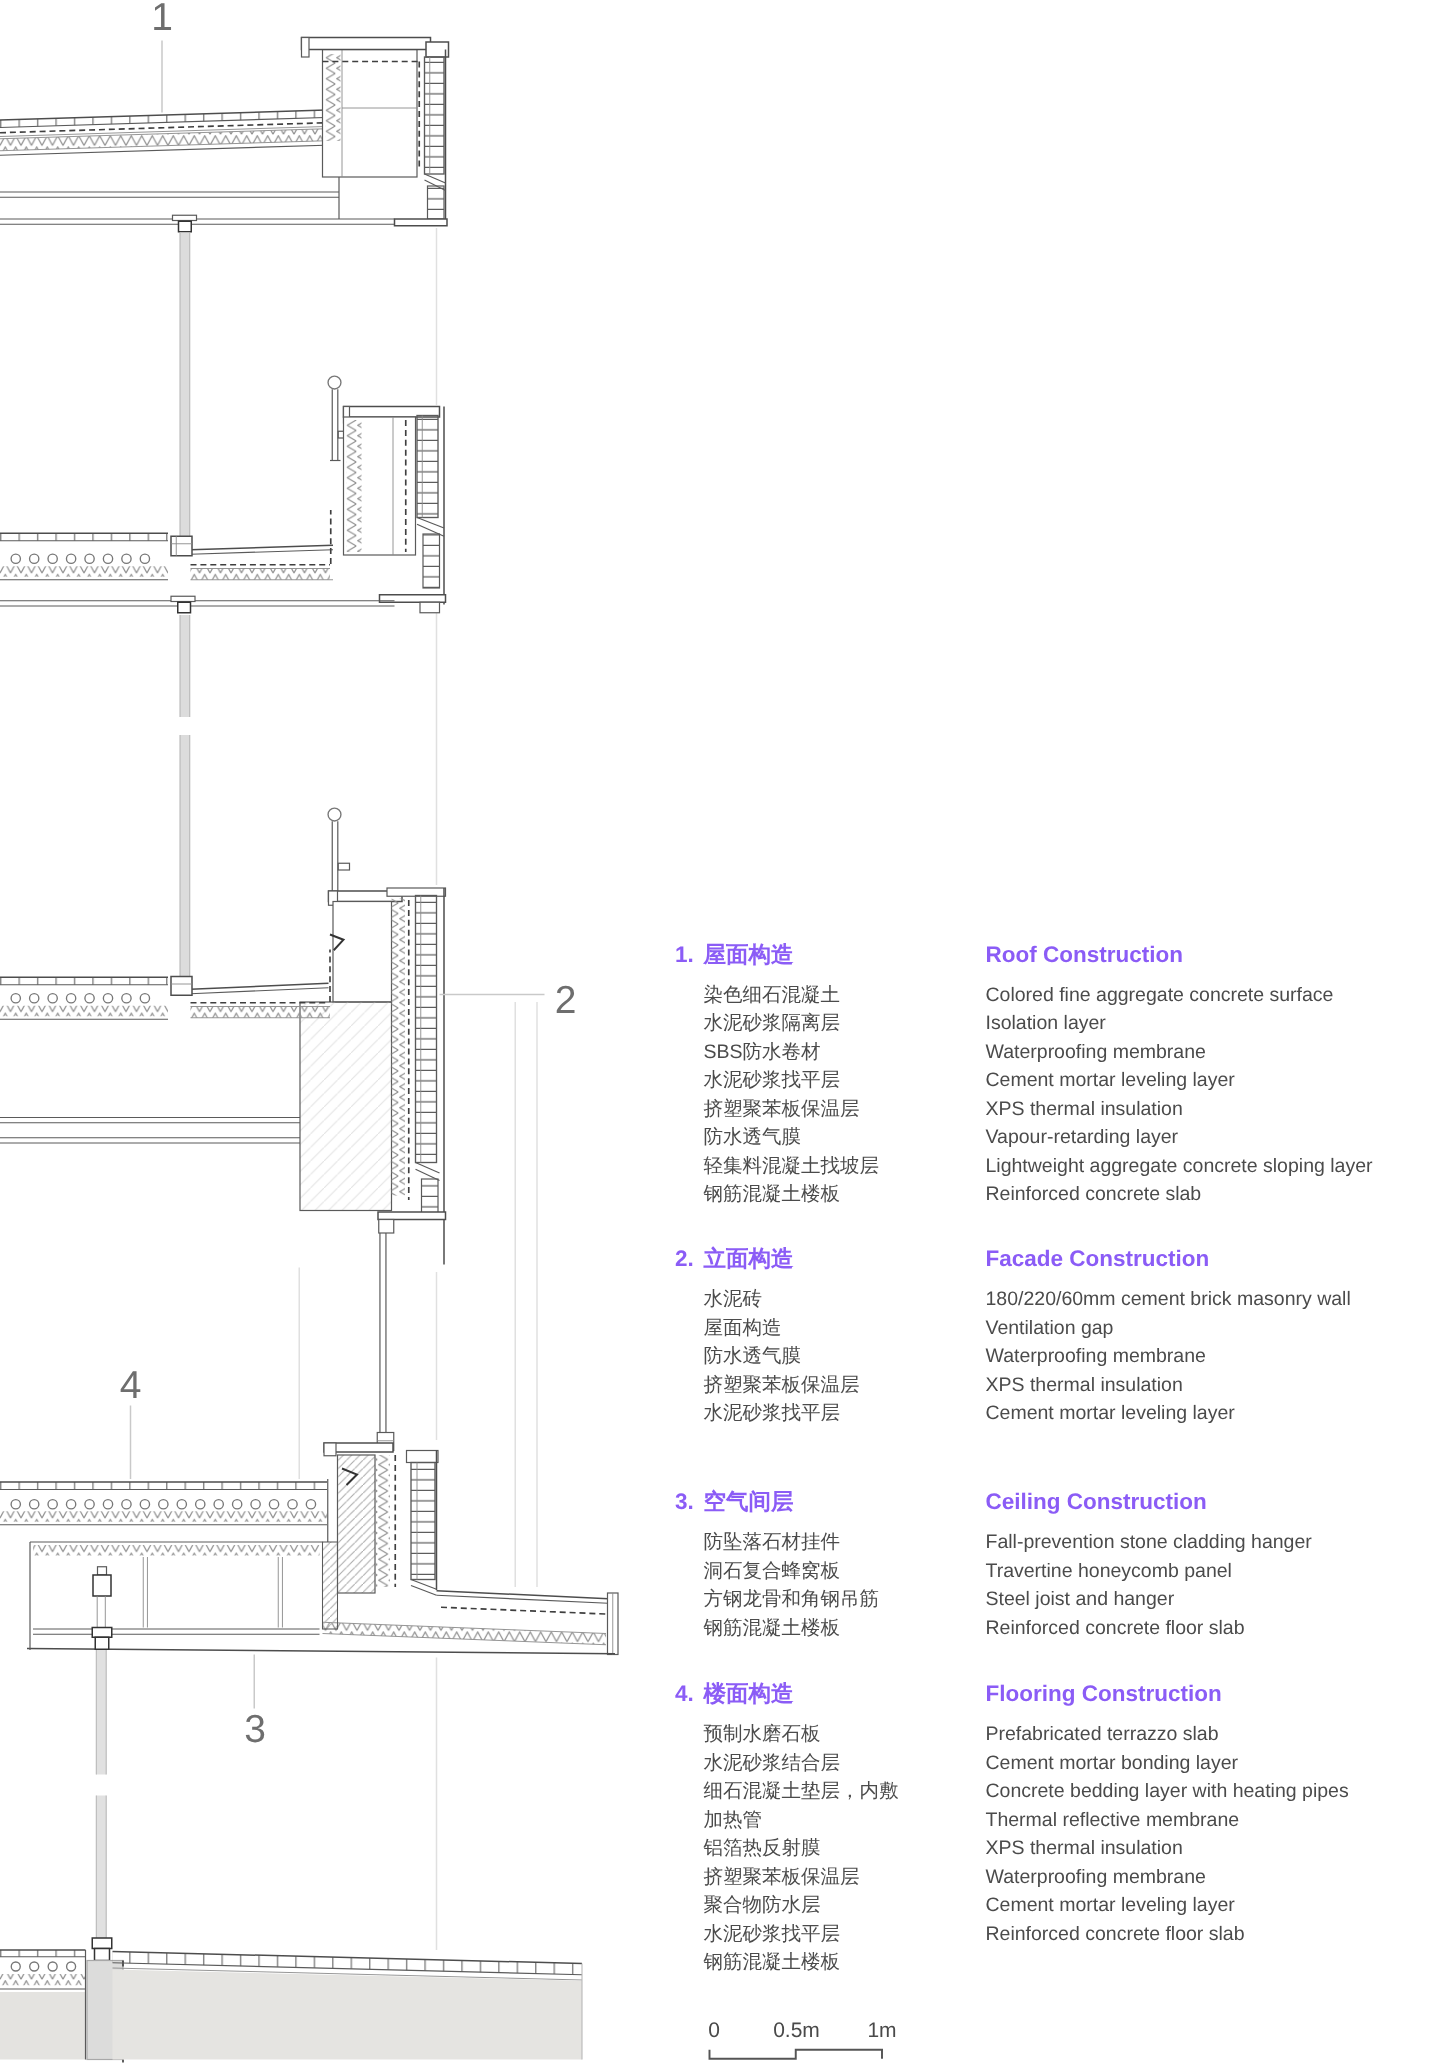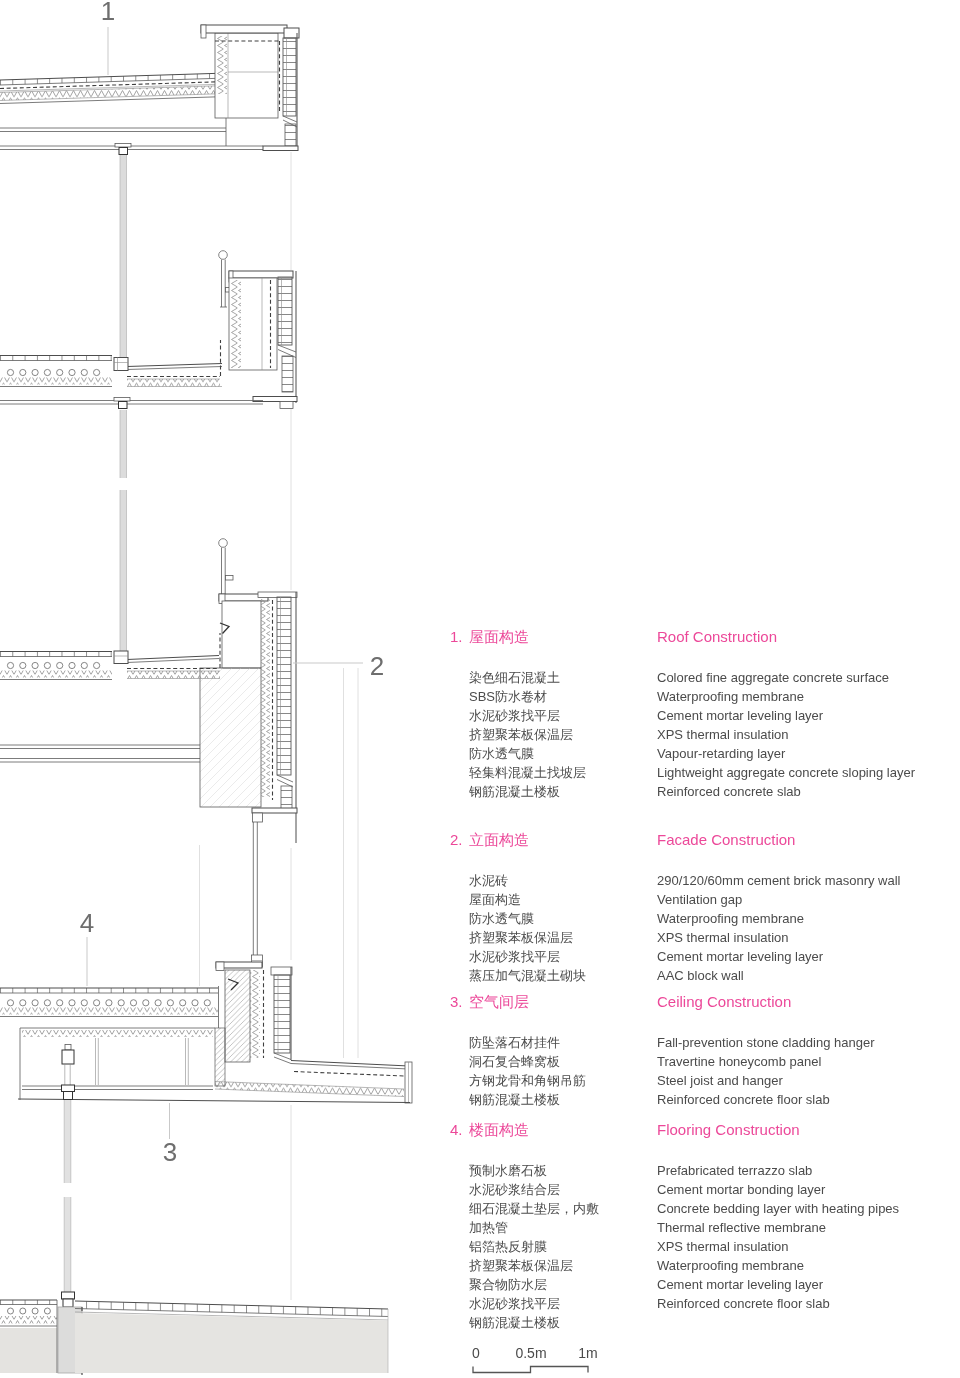--- a/index.html
+++ b/index.html
@@ -15,24 +15,24 @@
   .wt8{fill:#fff;stroke:#5a5a5a;stroke-width:.8}
   .gry{fill:#dcdcdc}
   .gedge{stroke:#b5b5b5;stroke-width:.7;fill:none}
   .faint{stroke:#e0e0e0;stroke-width:1;fill:none}
   .leader{stroke:#c9c9c9;stroke-width:1;fill:none}
   .hang{fill:#fff;stroke:#777;stroke-width:.9}
   .callout{font-size:26px;fill:#6e6e6e;font-family:"Liberation Sans",sans-serif;}
   .scl{font-size:14px;fill:#4a4a4a;font-family:"Liberation Sans",sans-serif;text-anchor:middle}
   
   .legend-section{position:absolute;left:450px;width:505px;color:#4b4b4b;}
-  .sec-header{position:relative;font-weight:normal;font-size:15px;line-height:20px;color:#ec4899;}
+  .sec-header{position:relative;font-weight:bold;font-size:15px;line-height:20px;color:#8b5cf6;}
   .sec-num{display:inline-block;width:19px;}
   .title-en{position:absolute;left:207px;top:0;white-space:nowrap;}
-  .rows{margin-top:21px;font-size:13px;line-height:19px;}
+  .rows{margin-top:6px;font-size:13px;line-height:19px;}
   .row{position:relative;}
   .zh{margin-left:19px;display:inline-block;white-space:nowrap;}
   .en{position:absolute;left:207px;top:0;white-space:nowrap;text-align:center;}
 </style>
 </head>
 <body>
 
 <div id="page">
 
 <svg id="drawing-svg" width="960" height="1378" viewBox="0 0 960 1378">
@@ -347,41 +347,41 @@
   </g>
 </svg>
 
 <div class="legend-section" style="top:627px">
   <div class="sec-header">
     <span class="sec-num">1.</span><span>屋面构造</span>
     <span class="title-en">Roof Construction</span>
   </div>
   <div class="rows">
     <div class="row"><span class="zh">染色细石混凝土</span><span class="en">Colored fine aggregate concrete surface</span></div>
+    <div class="row"><span class="zh">水泥砂浆隔离层</span><span class="en">Isolation layer</span></div>
     <div class="row"><span class="zh">SBS防水卷材</span><span class="en">Waterproofing membrane</span></div>
     <div class="row"><span class="zh">水泥砂浆找平层</span><span class="en">Cement mortar leveling layer</span></div>
     <div class="row"><span class="zh">挤塑聚苯板保温层</span><span class="en">XPS thermal insulation</span></div>
     <div class="row"><span class="zh">防水透气膜</span><span class="en">Vapour-retarding layer</span></div>
     <div class="row"><span class="zh">轻集料混凝土找坡层</span><span class="en">Lightweight aggregate concrete sloping layer</span></div>
     <div class="row"><span class="zh">钢筋混凝土楼板</span><span class="en">Reinforced concrete slab</span></div>
   </div>
 </div>
 
 <div class="legend-section" style="top:830px">
   <div class="sec-header">
     <span class="sec-num">2.</span><span>立面构造</span>
     <span class="title-en">Facade Construction</span>
   </div>
   <div class="rows">
-    <div class="row"><span class="zh">水泥砖</span><span class="en">290/120/60mm cement brick masonry wall</span></div>
+    <div class="row"><span class="zh">水泥砖</span><span class="en">180/220/60mm cement brick masonry wall</span></div>
     <div class="row"><span class="zh">屋面构造</span><span class="en">Ventilation gap</span></div>
     <div class="row"><span class="zh">防水透气膜</span><span class="en">Waterproofing membrane</span></div>
     <div class="row"><span class="zh">挤塑聚苯板保温层</span><span class="en">XPS thermal insulation</span></div>
     <div class="row"><span class="zh">水泥砂浆找平层</span><span class="en">Cement mortar leveling layer</span></div>
-    <div class="row"><span class="zh">蒸压加气混凝土砌块</span><span class="en">AAC block wall</span></div>
   </div>
 </div>
 
 <div class="legend-section" style="top:992px">
   <div class="sec-header">
     <span class="sec-num">3.</span><span>空气间层</span>
     <span class="title-en">Ceiling Construction</span>
   </div>
   <div class="rows">
     <div class="row"><span class="zh">防坠落石材挂件</span><span class="en">Fall-prevention stone cladding hanger</span></div>

